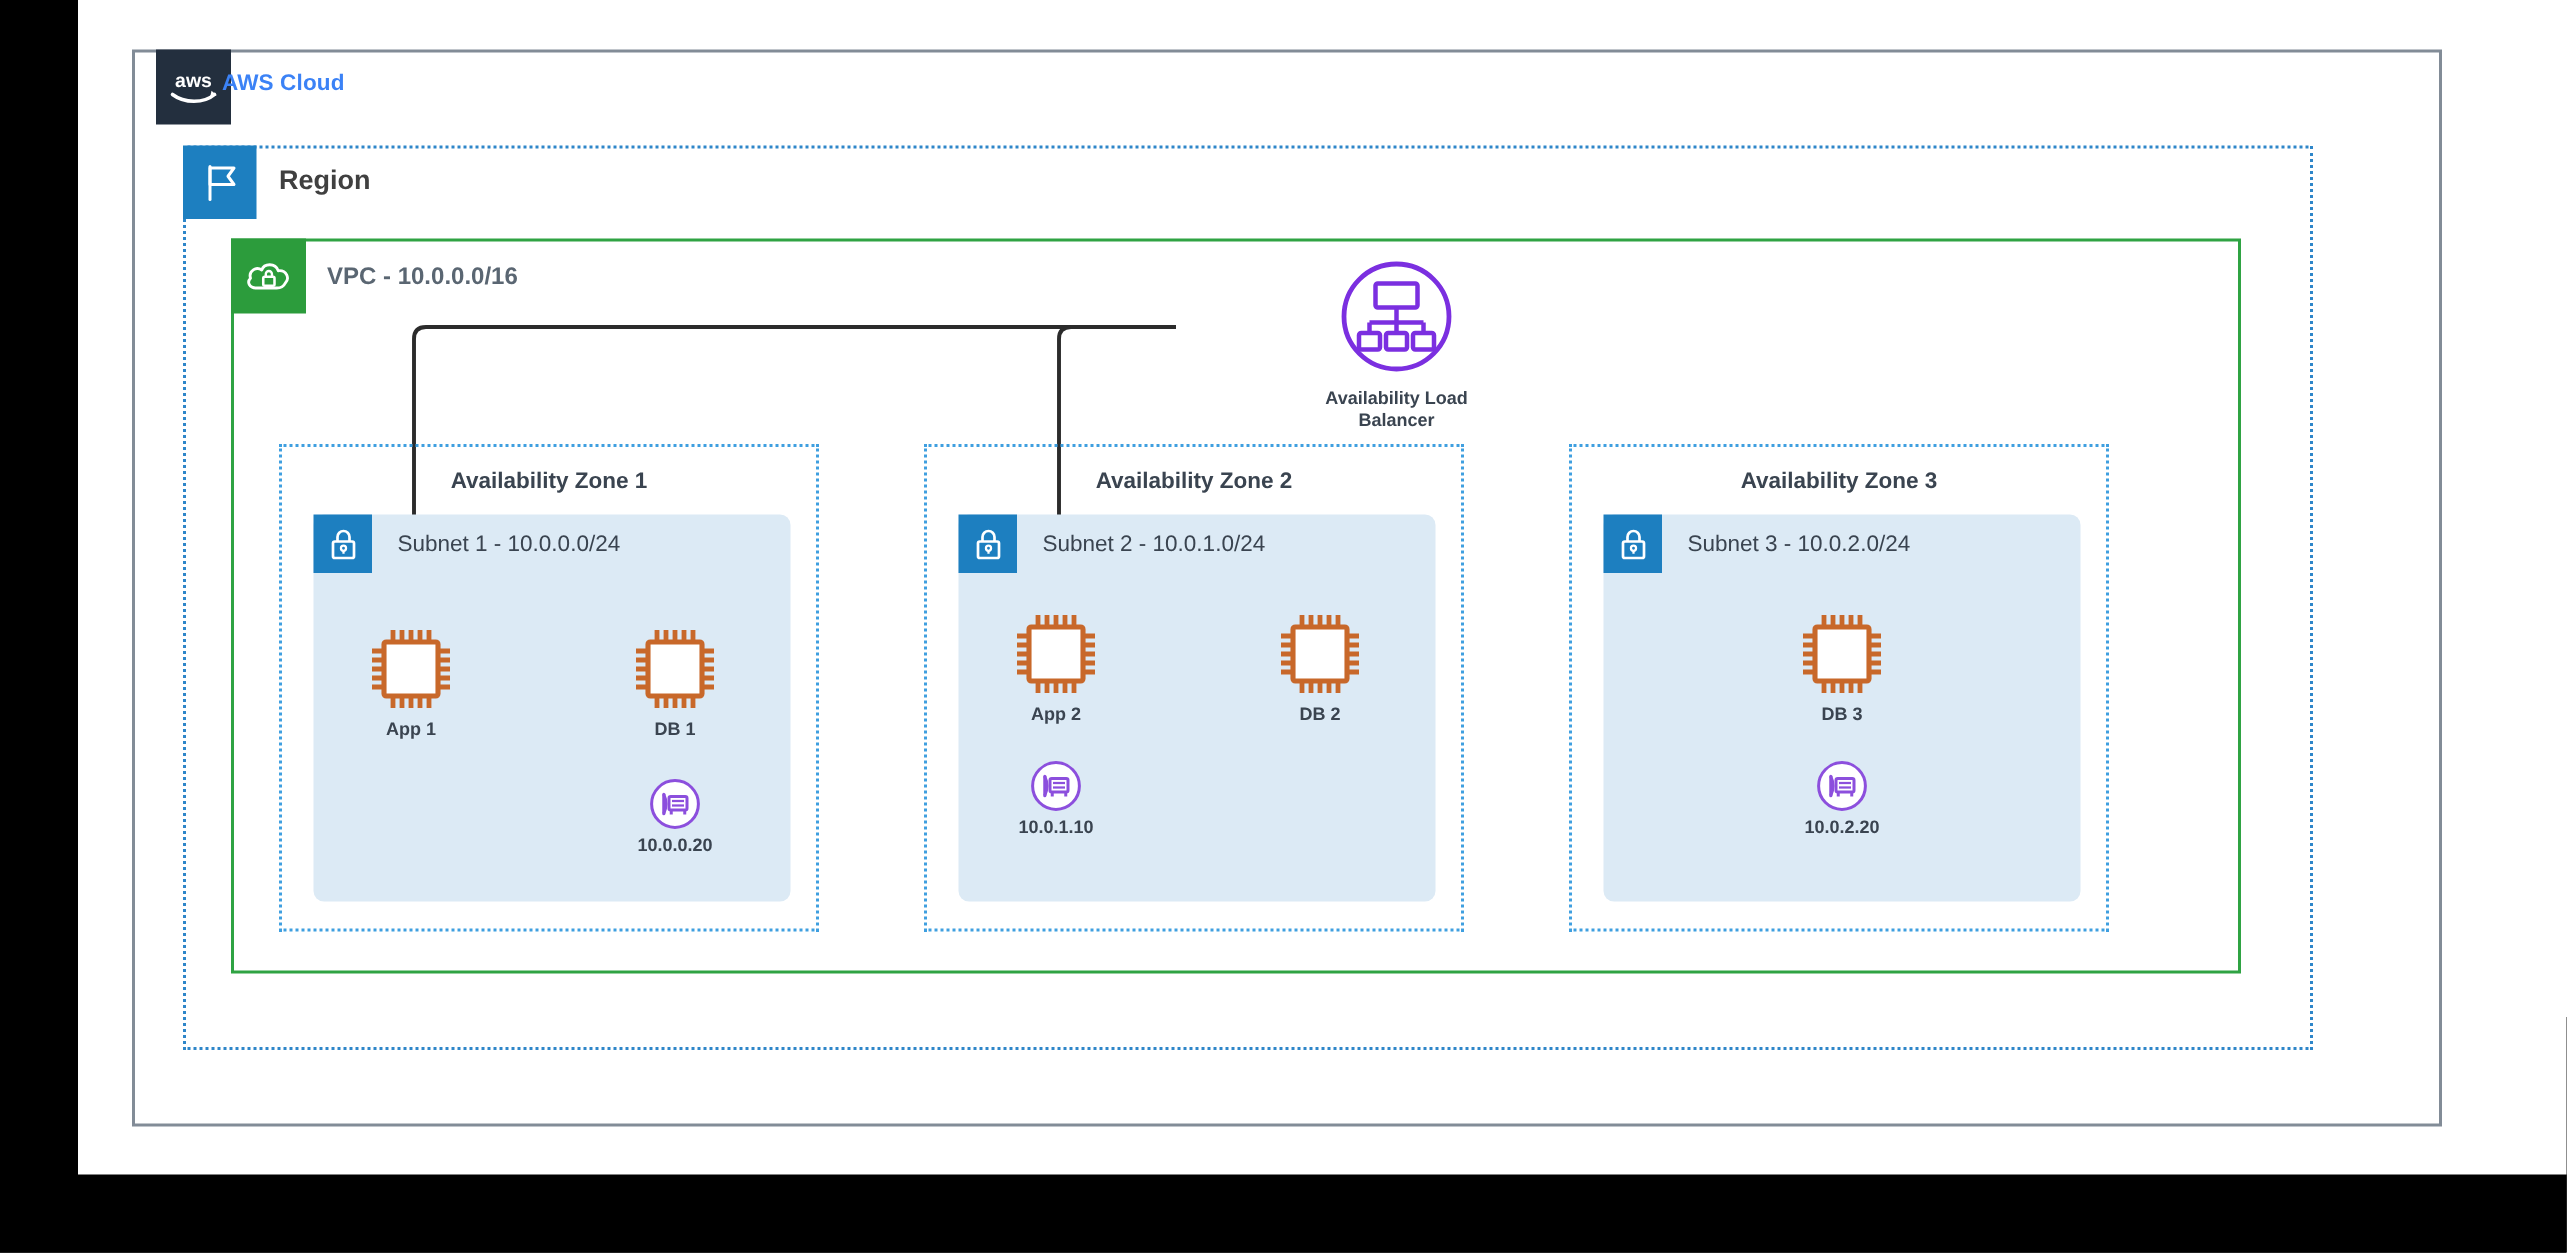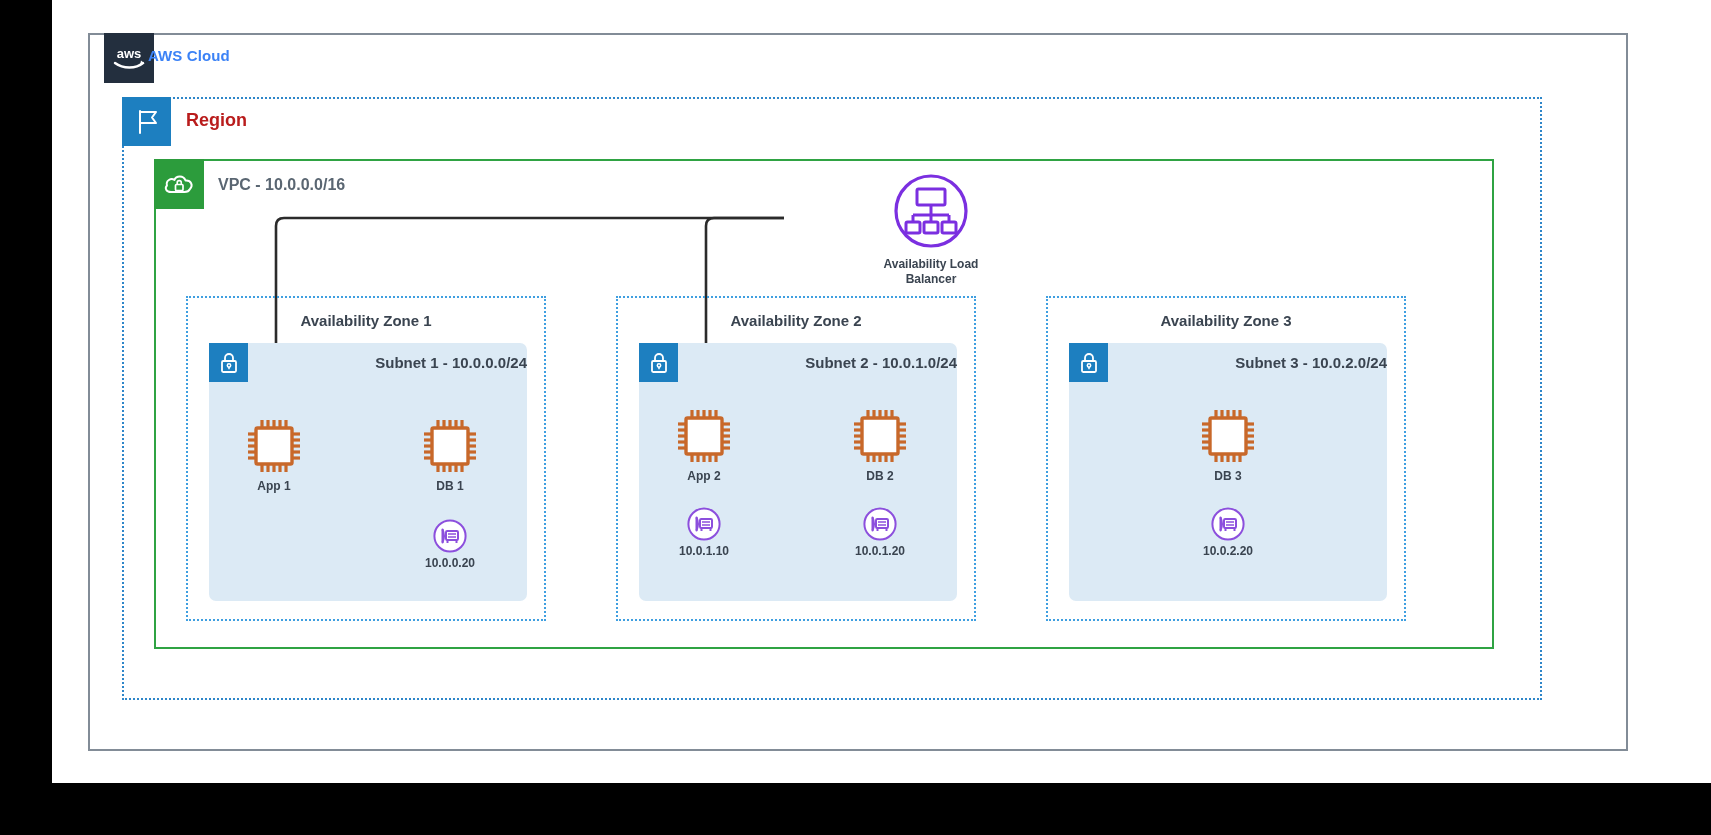--- a/index.html
+++ b/index.html
@@ -86,21 +86,21 @@
     display: flex;
     align-items: center;
     justify-content: center;
   }
   .region-title {
     position: absolute;
     left: 62px;
     top: 11px;
     font-size: 18px;
     font-weight: bold;
-    color: #b91c1c;
+    color: #404040;
   }
 
   
   #vpc {
     position: absolute;
     left: 30px;
     top: 60px;
     width: 1340px;
     height: 490px;
     border: 2px solid #2fa343;
@@ -171,24 +171,25 @@
     background: #1d7fc0;
     display: flex;
     align-items: center;
     justify-content: center;
   }
   .subnet-title {
     position: absolute;
     left: 39px;
     right: 0;
     top: 11px;
-    text-align: right;
+    text-align: left;
     font-size: 15px;
-    font-weight: bold;
+    font-weight: normal;
     color: #3a4450;
+    padding-left: 17px;
   }
 
   
   .node {
     position: absolute;
     width: 110px;
     text-align: center;
   }
   .node-label {
     margin-top: 2px;
@@ -465,33 +466,20 @@
                   <path d="M10.5 11.5 q3 6.5 0 13" fill="none" stroke="#8c4fdd" stroke-width="2"></path>
                   <rect x="14" y="13" width="12" height="9" rx="1.2" fill="none" stroke="#8c4fdd" stroke-width="2"></rect>
                   <line x1="16" y1="16" x2="24" y2="16" stroke="#8c4fdd" stroke-width="1.5"></line>
                   <line x1="16" y1="19" x2="24" y2="19" stroke="#8c4fdd" stroke-width="1.5"></line>
                   <line x1="15.5" y1="22" x2="15.5" y2="25" stroke="#8c4fdd" stroke-width="2"></line>
                   <line x1="24.5" y1="22" x2="24.5" y2="25" stroke="#8c4fdd" stroke-width="2"></line>
                 </svg>
                 <div class="node-label">10.0.1.10</div>
               </div>
 
-              <div class="node" style="left:186px; top:163px;">
-                <svg class="eni-icon" width="36" height="36" viewBox="0 0 36 36">
-                  <circle cx="18" cy="18" r="15.6" fill="#ffffff" stroke="#8c4fdd" stroke-width="2"></circle>
-                  <path d="M10.5 11.5 v13" stroke="#8c4fdd" stroke-width="2" stroke-linecap="round"></path>
-                  <path d="M10.5 11.5 q3 6.5 0 13" fill="none" stroke="#8c4fdd" stroke-width="2"></path>
-                  <rect x="14" y="13" width="12" height="9" rx="1.2" fill="none" stroke="#8c4fdd" stroke-width="2"></rect>
-                  <line x1="16" y1="16" x2="24" y2="16" stroke="#8c4fdd" stroke-width="1.5"></line>
-                  <line x1="16" y1="19" x2="24" y2="19" stroke="#8c4fdd" stroke-width="1.5"></line>
-                  <line x1="15.5" y1="22" x2="15.5" y2="25" stroke="#8c4fdd" stroke-width="2"></line>
-                  <line x1="24.5" y1="22" x2="24.5" y2="25" stroke="#8c4fdd" stroke-width="2"></line>
-                </svg>
-                <div class="node-label">10.0.1.20</div>
-              </div>
             </div>
           </div>
 
           <div class="az" id="az-3">
             <div class="az-title">Availability Zone 3</div>
 
             <div class="subnet">
               <div class="subnet-badge">
                 <svg width="24" height="24" viewBox="0 0 24 24" aria-hidden="true">
                   <rect x="5" y="10" width="14" height="11" rx="1.2" fill="none" stroke="#ffffff" stroke-width="1.8"></rect>

